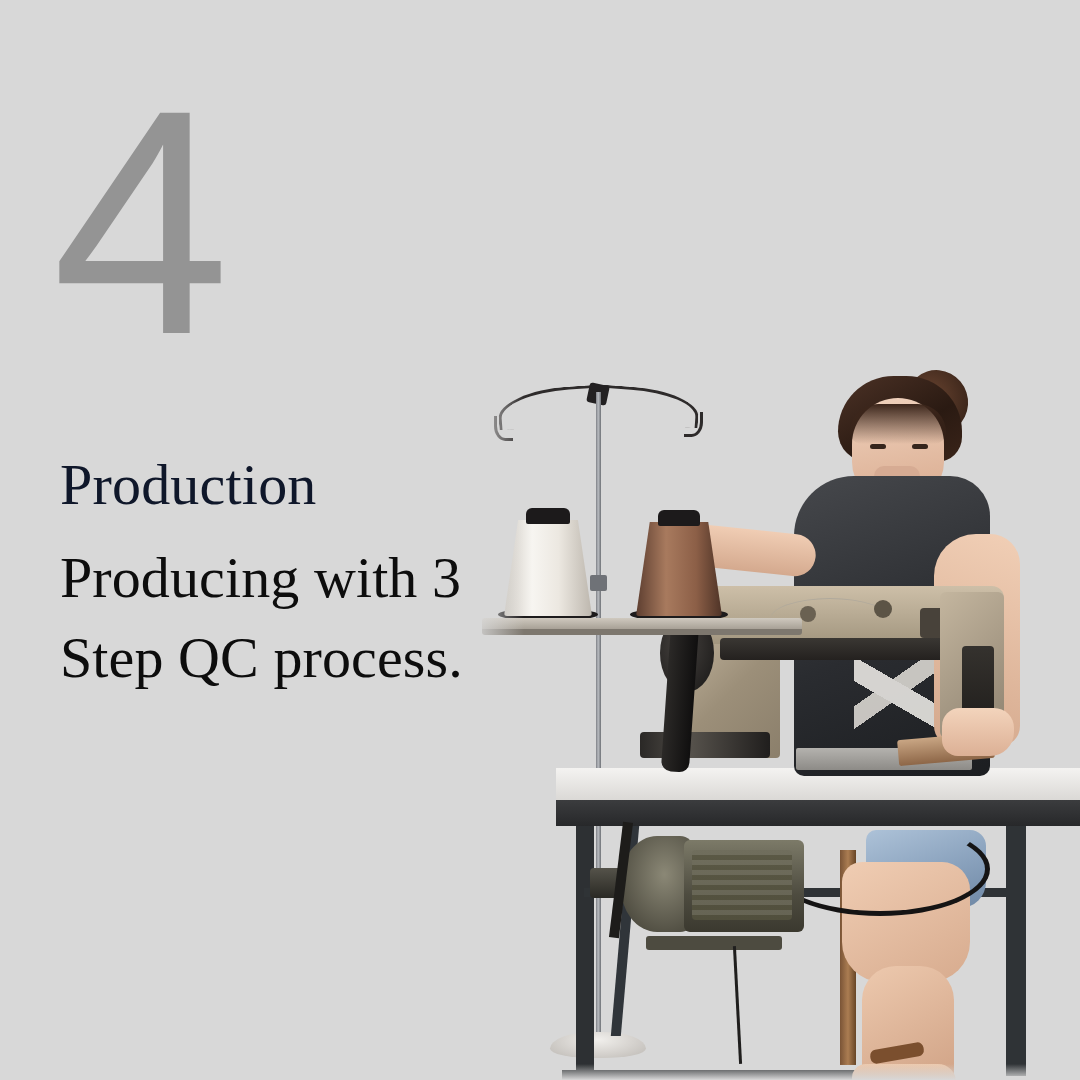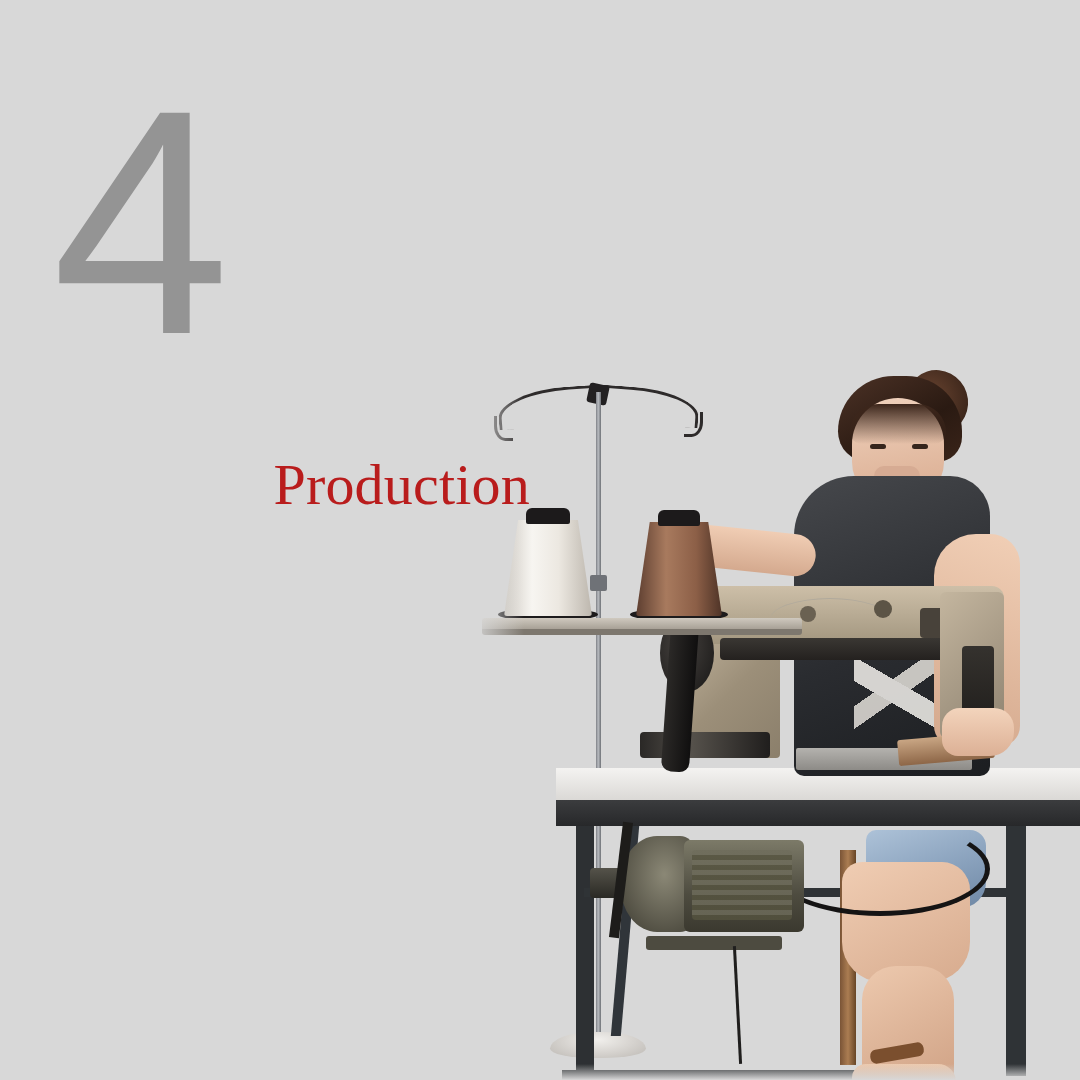--- a/index.html
+++ b/index.html
@@ -40,25 +40,24 @@
     position: absolute;
     left: 60px;
     top: 455px;
     width: 470px;
     z-index: 40;
   }
   #heading {
     font-family: "Liberation Serif", serif;
     font-size: 58px;
     line-height: 1.02;
-    color: #b91c1c;
+    color: #0f172a;
     margin: 0 0 24px 0;
     font-weight: 400;
     letter-spacing: 0.2px;
-    text-align: right;
   }
   #subtext {
     font-family: "Liberation Serif", serif;
     font-size: 58px;
     line-height: 1.38;
     color: #0d0d0d;
     margin: 0;
     font-weight: 400;
     letter-spacing: 0.1px;
   }
@@ -585,15 +584,19 @@
     <div class="ph" id="spool-brown-body"></div>
     <div class="ph" id="spool-brown-cap"></div>
     <div class="ph" id="spool-shelf"></div>
     <div class="ph" id="spool-shelf-edge"></div>
 
     <div class="ph" id="photo-fade"></div>
   </div>
 
   <div id="text-block">
     <h2 id="heading">Production</h2>
+    <p id="subtext">
+      <span>Producing with 3</span><br>
+      <span>Step QC process.</span>
+    </p>
   </div>
 
 </div>
 
 </body></html>

